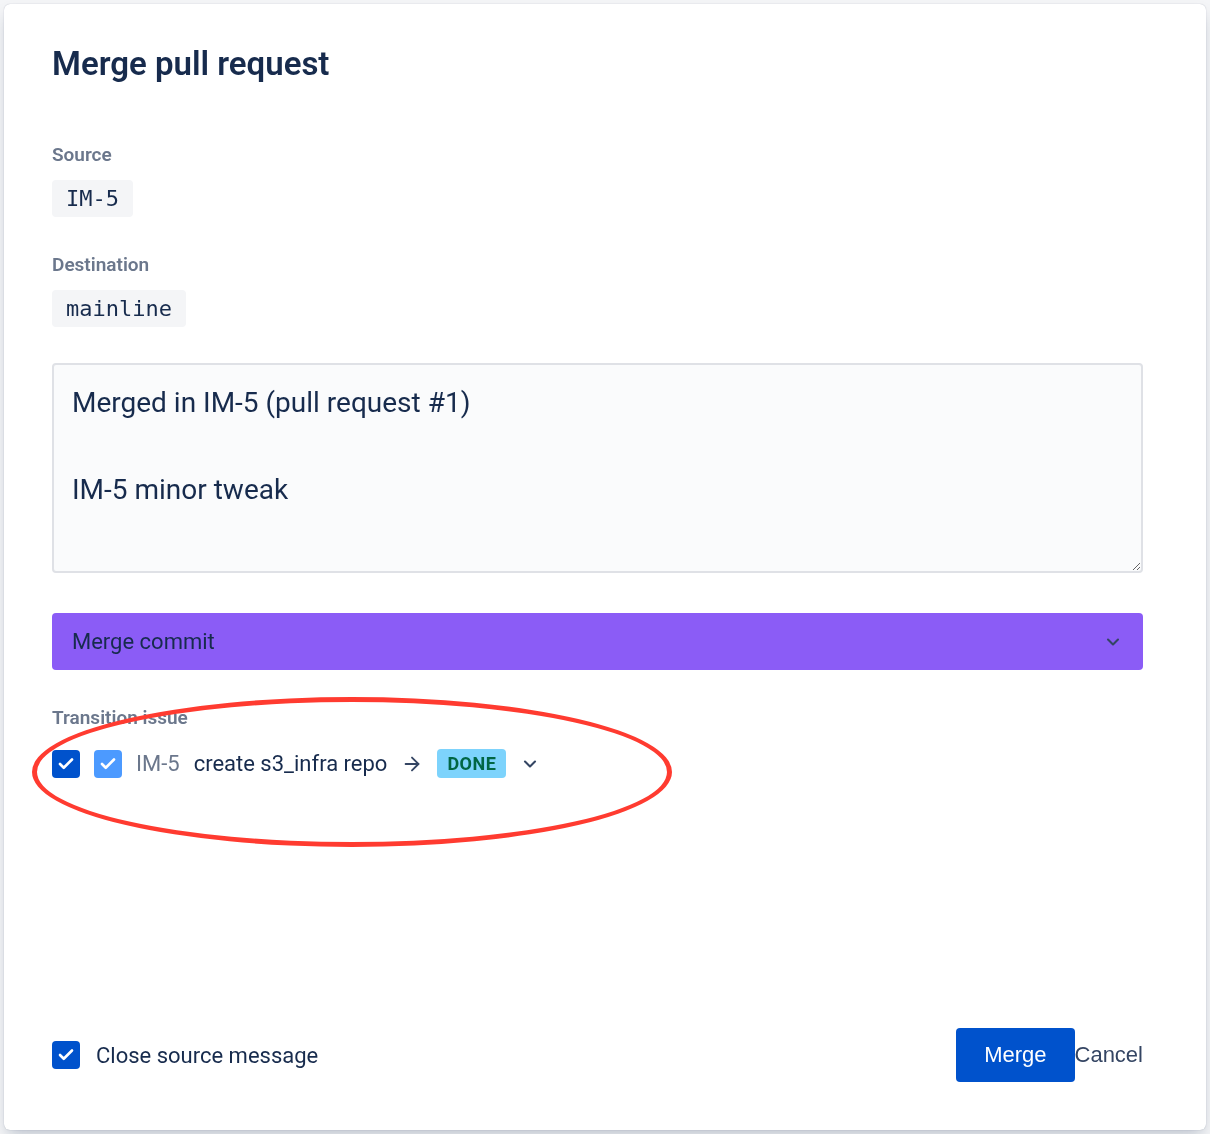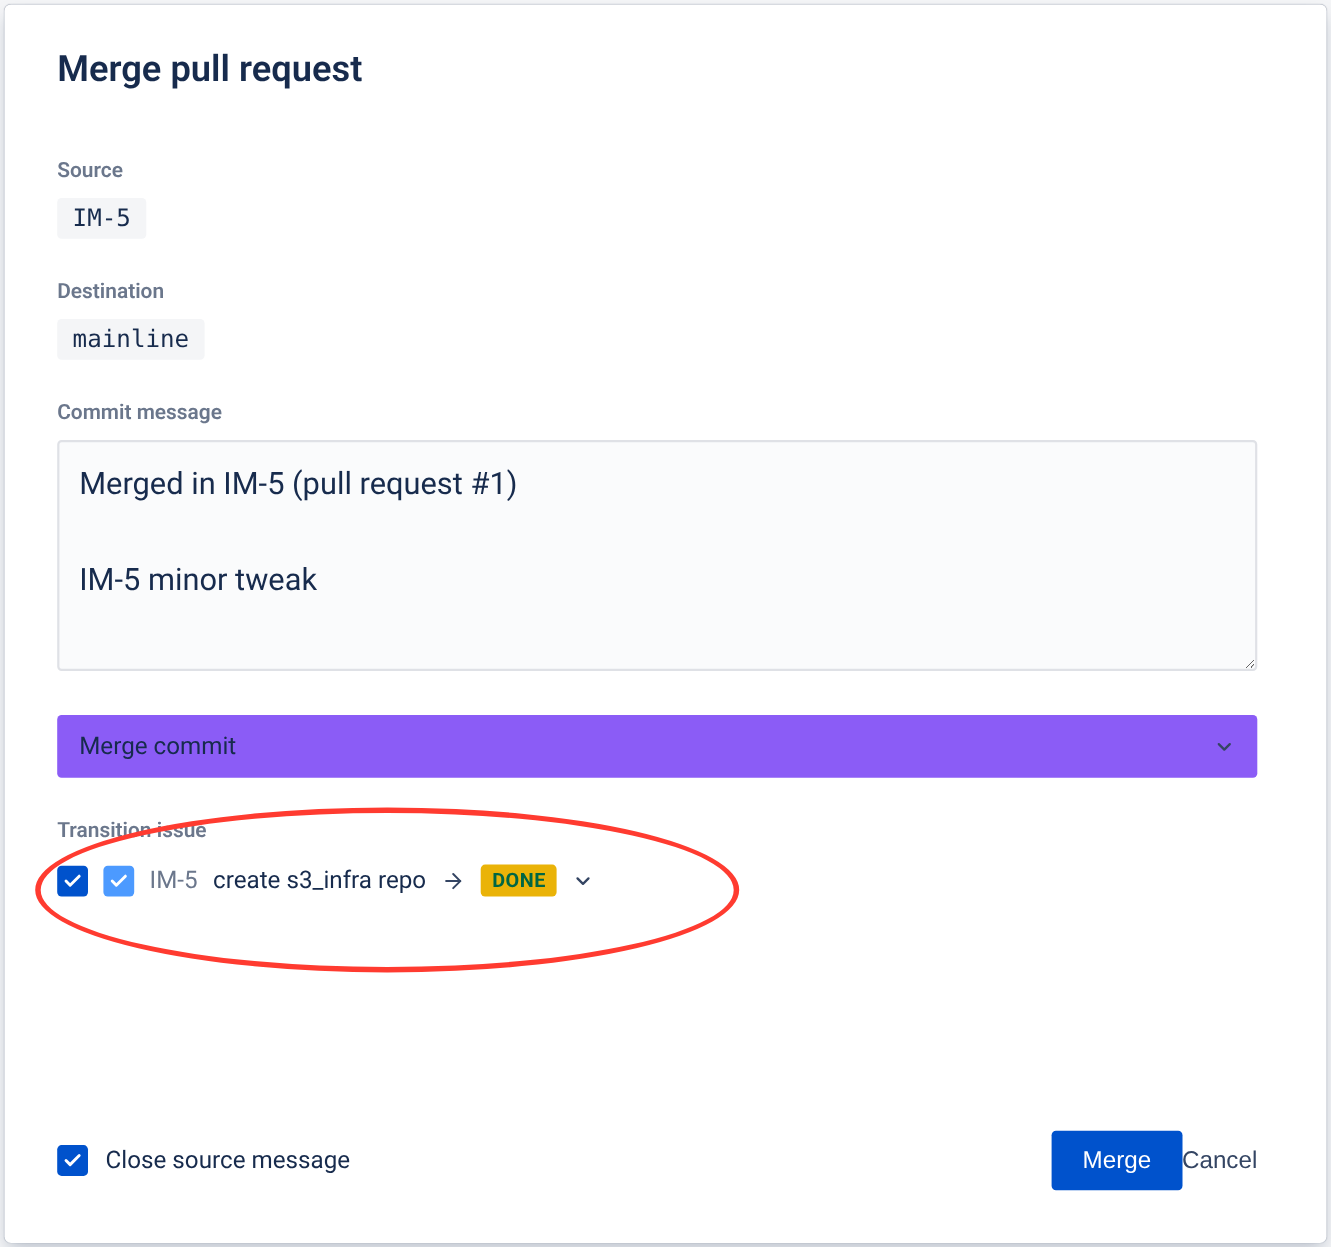--- a/index.html
+++ b/index.html
@@ -95,21 +95,21 @@
       cursor: pointer;
       flex-shrink: 0;
     }
     .checkbox.primary { background: #0052cc; }
     .checkbox.secondary { background: #4c9aff; }
     .checkbox svg { width: 18px; height: 18px; }
     .issue-id { font-size: 22px; color: #6b778c; }
     .issue-title { font-size: 22px; color: #172b4d; }
     .arrow-icon { color: #172b4d; width: 22px; height: 22px; flex-shrink: 0; }
     .status-badge {
-      background: #eab308;
+      background: #7dd3fc;
       color: #006644;
       font-size: 18px;
       font-weight: 700;
       padding: 4px 10px;
       border-radius: 4px;
       letter-spacing: 0.5px;
     }
     .small-chevron { width: 20px; height: 20px; color: #344563; }
     .annotation-ellipse {
       position: absolute;
@@ -164,21 +164,20 @@
     <div class="field-label">Source</div>
     <span class="branch-tag">IM-5</span>
   </div>
 
   <div class="field-block">
     <div class="field-label">Destination</div>
     <span class="branch-tag">mainline</span>
   </div>
 
   <div class="field-block">
-    <div class="field-label">Commit message</div>
     <textarea class="commit-textarea" style="">Merged in IM-5 (pull request #1)
 
 IM-5 minor tweak</textarea>
   </div>
 
   <div class="field-block">
     <div class="strategy-select">
       <span>Merge commit</span>
       <svg class="chevron-down" viewBox="0 0 24 24" fill="none" stroke="#344563" stroke-width="2.5" stroke-linecap="round" stroke-linejoin="round">
           <polyline points="6 9 12 15 18 9"></polyline>

